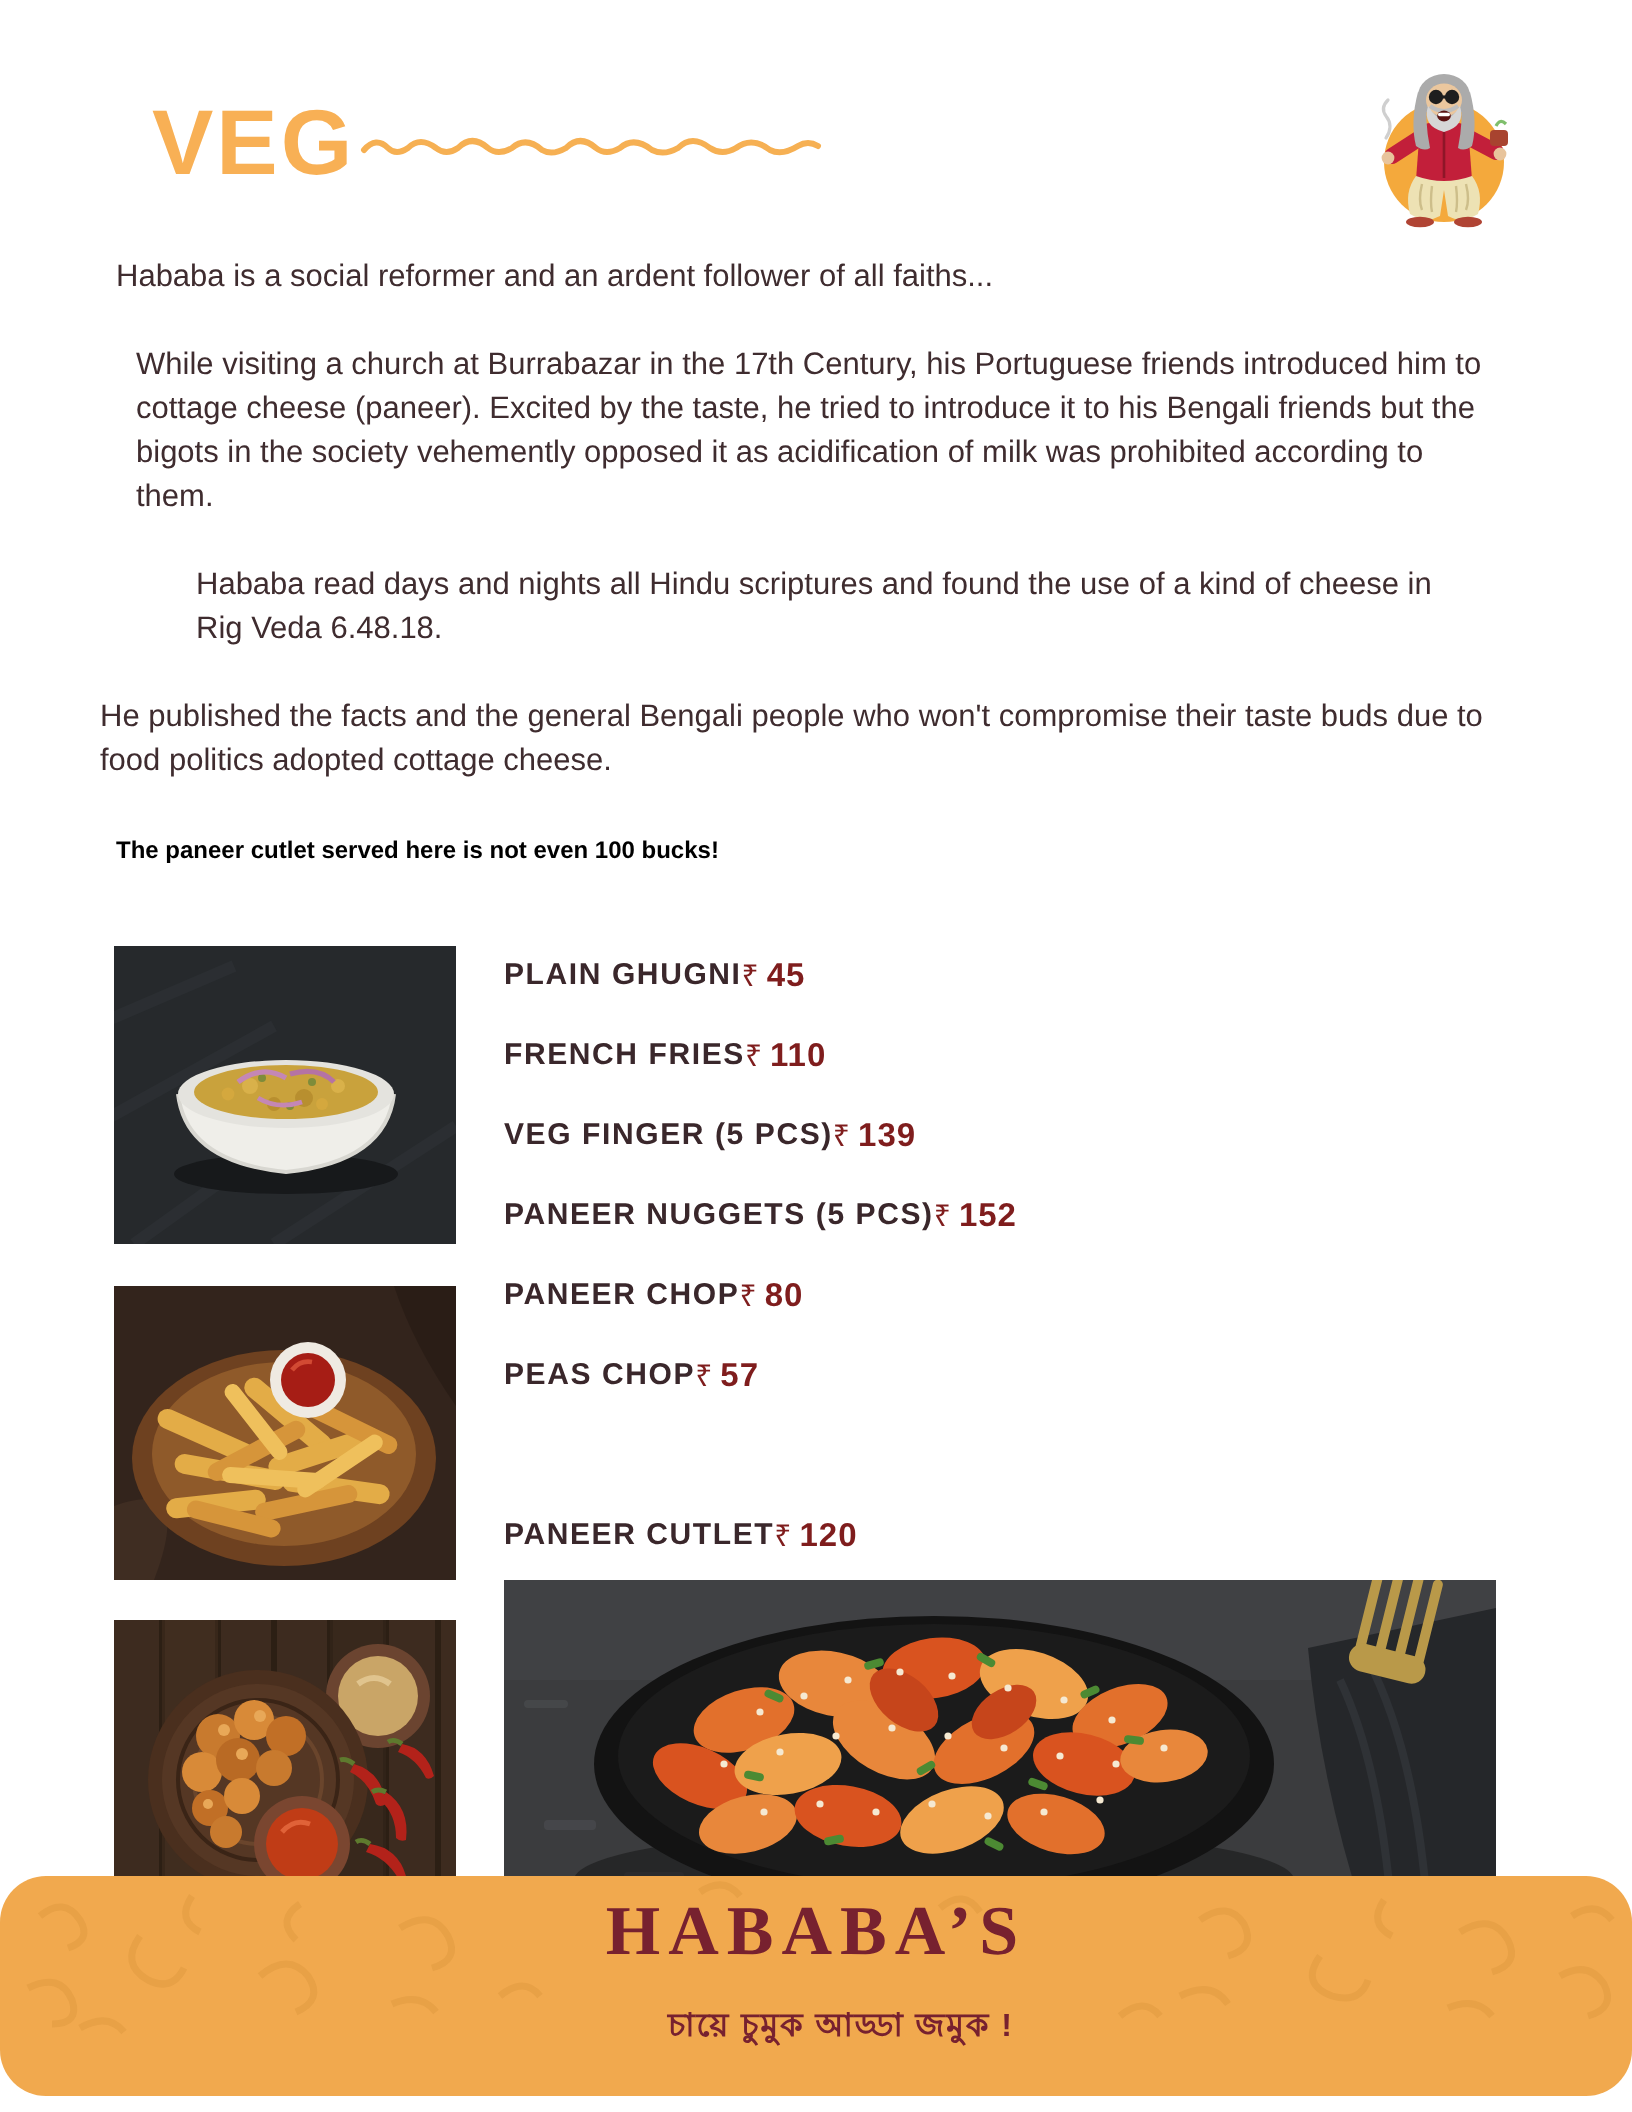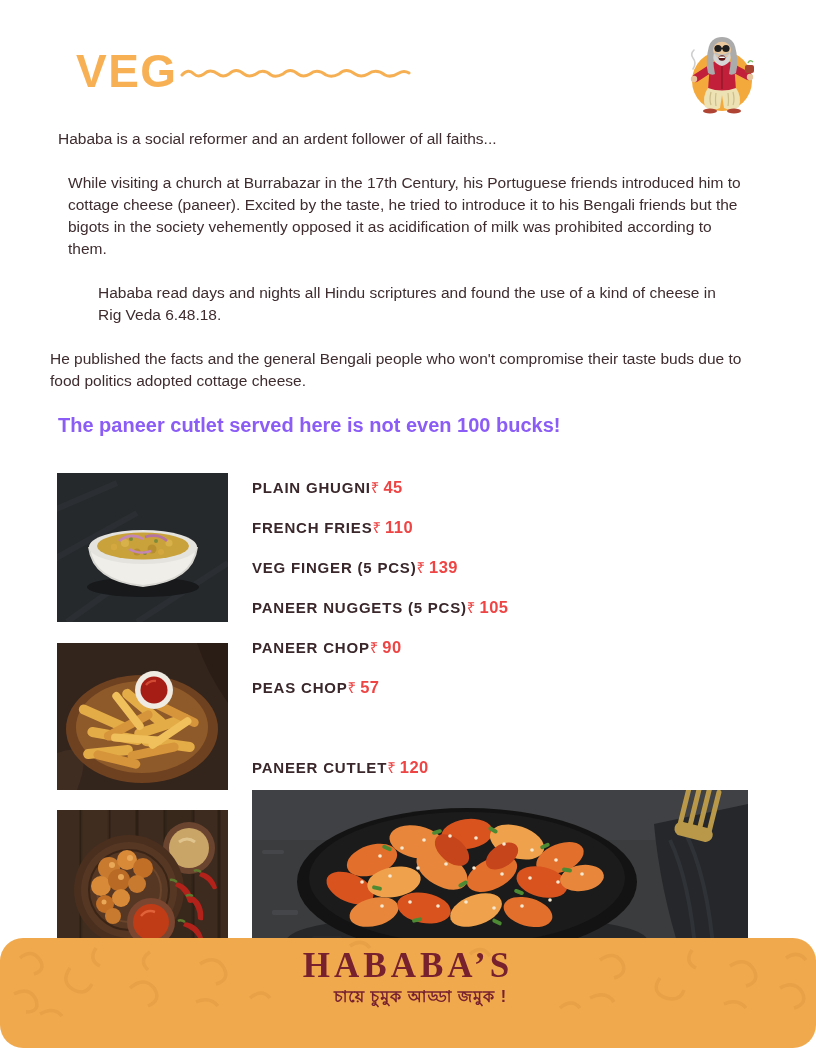--- a/index.html
+++ b/index.html
@@ -13,45 +13,45 @@
   .mascot{position:absolute;left:682px;top:33px;}
 
   
   .story{position:absolute;top:128px;left:0;width:100%;text-align:left;
          font-size:15.5px;line-height:22px;color:#3F2C2F;}
   .story p{margin:0 auto 22px auto;}
   .p-intro{max-width:700px;}
   .p-church{max-width:680px;}
   .p-veda{max-width:620px;}
   .p-published{max-width:716px;}
-  .highlight{margin:0 auto;max-width:700px;font-weight:700;font-size:20px;color:#8b5cf6;}
+  .highlight{margin:0 auto;max-width:700px;font-weight:700;font-size:12px;color:#000000;}
 
   
   .menu-row{position:absolute;left:252px;width:496px;height:28px;display:flex;
             align-items:center;}
   .item-name{font-size:15px;font-weight:700;letter-spacing:0.8px;color:#3A272B;}
-  .item-price{font-size:16.5px;color:#ef4444;white-space:nowrap;}
+  .item-price{font-size:16.5px;color:#7f1d1d;white-space:nowrap;}
   .item-price .cur{font-weight:400;font-size:15px;margin-right:4px;}
   .item-price .amt{font-weight:700;letter-spacing:0.5px;}
 
   
   .photo{position:absolute;overflow:hidden;}
   .photo svg{display:block;}
   .photo1{left:57px;top:473px;width:171px;height:149px;}
   .photo2{left:57px;top:643px;width:171px;height:147px;}
   .photo3{left:57px;top:810px;width:171px;height:148px;}
   .photo-big{left:252px;top:790px;width:496px;height:168px;}
 
   
   .footer{position:absolute;left:0;top:938px;width:816px;height:110px;background:#F1A94E;border-radius:23px;}
   .footer-pattern{position:absolute;inset:0;opacity:0.5;}
   .footer-inner{position:relative;text-align:center;padding-top:13px;}
   .brand{font-family:"Liberation Serif",serif;font-size:35px;line-height:30px;font-weight:700;
          letter-spacing:4px;color:#77212F;}
-  .tagline{margin-top:3px;font-size:16px;font-weight:700;color:#77212F;letter-spacing:1px;padding-left:25px;}
+  .tagline{margin-top:19px;font-size:16px;font-weight:700;color:#77212F;letter-spacing:1px;padding-left:25px;}
 </style>
 </head>
 <body>
 
 <div class="page">
 
   <div class="veg-title">VEG</div>
 
   <div class="wave-line">
     <svg width="232" height="18" viewBox="0 0 232 18">
@@ -106,25 +106,25 @@
   <div class="menu-row" style="top:513px">
     <span class="item-name">FRENCH FRIES</span>
     <span class="item-price"><span class="cur">₹</span><span class="amt">110</span></span>
   </div>
   <div class="menu-row" style="top:553px">
     <span class="item-name">VEG FINGER (5 PCS)</span>
     <span class="item-price"><span class="cur">₹</span><span class="amt">139</span></span>
   </div>
   <div class="menu-row" style="top:593px">
     <span class="item-name">PANEER NUGGETS (5 PCS)</span>
-    <span class="item-price"><span class="cur">₹</span><span class="amt">105</span></span>
+    <span class="item-price"><span class="cur">₹</span><span class="amt">152</span></span>
   </div>
   <div class="menu-row" style="top:633px">
     <span class="item-name">PANEER CHOP</span>
-    <span class="item-price"><span class="cur">₹</span><span class="amt">90</span></span>
+    <span class="item-price"><span class="cur">₹</span><span class="amt">80</span></span>
   </div>
   <div class="menu-row" style="top:673px">
     <span class="item-name">PEAS CHOP</span>
     <span class="item-price"><span class="cur">₹</span><span class="amt">57</span></span>
   </div>
   <div class="menu-row" style="top:753px">
     <span class="item-name">PANEER CUTLET</span>
     <span class="item-price"><span class="cur">₹</span><span class="amt">120</span></span>
   </div>
 

